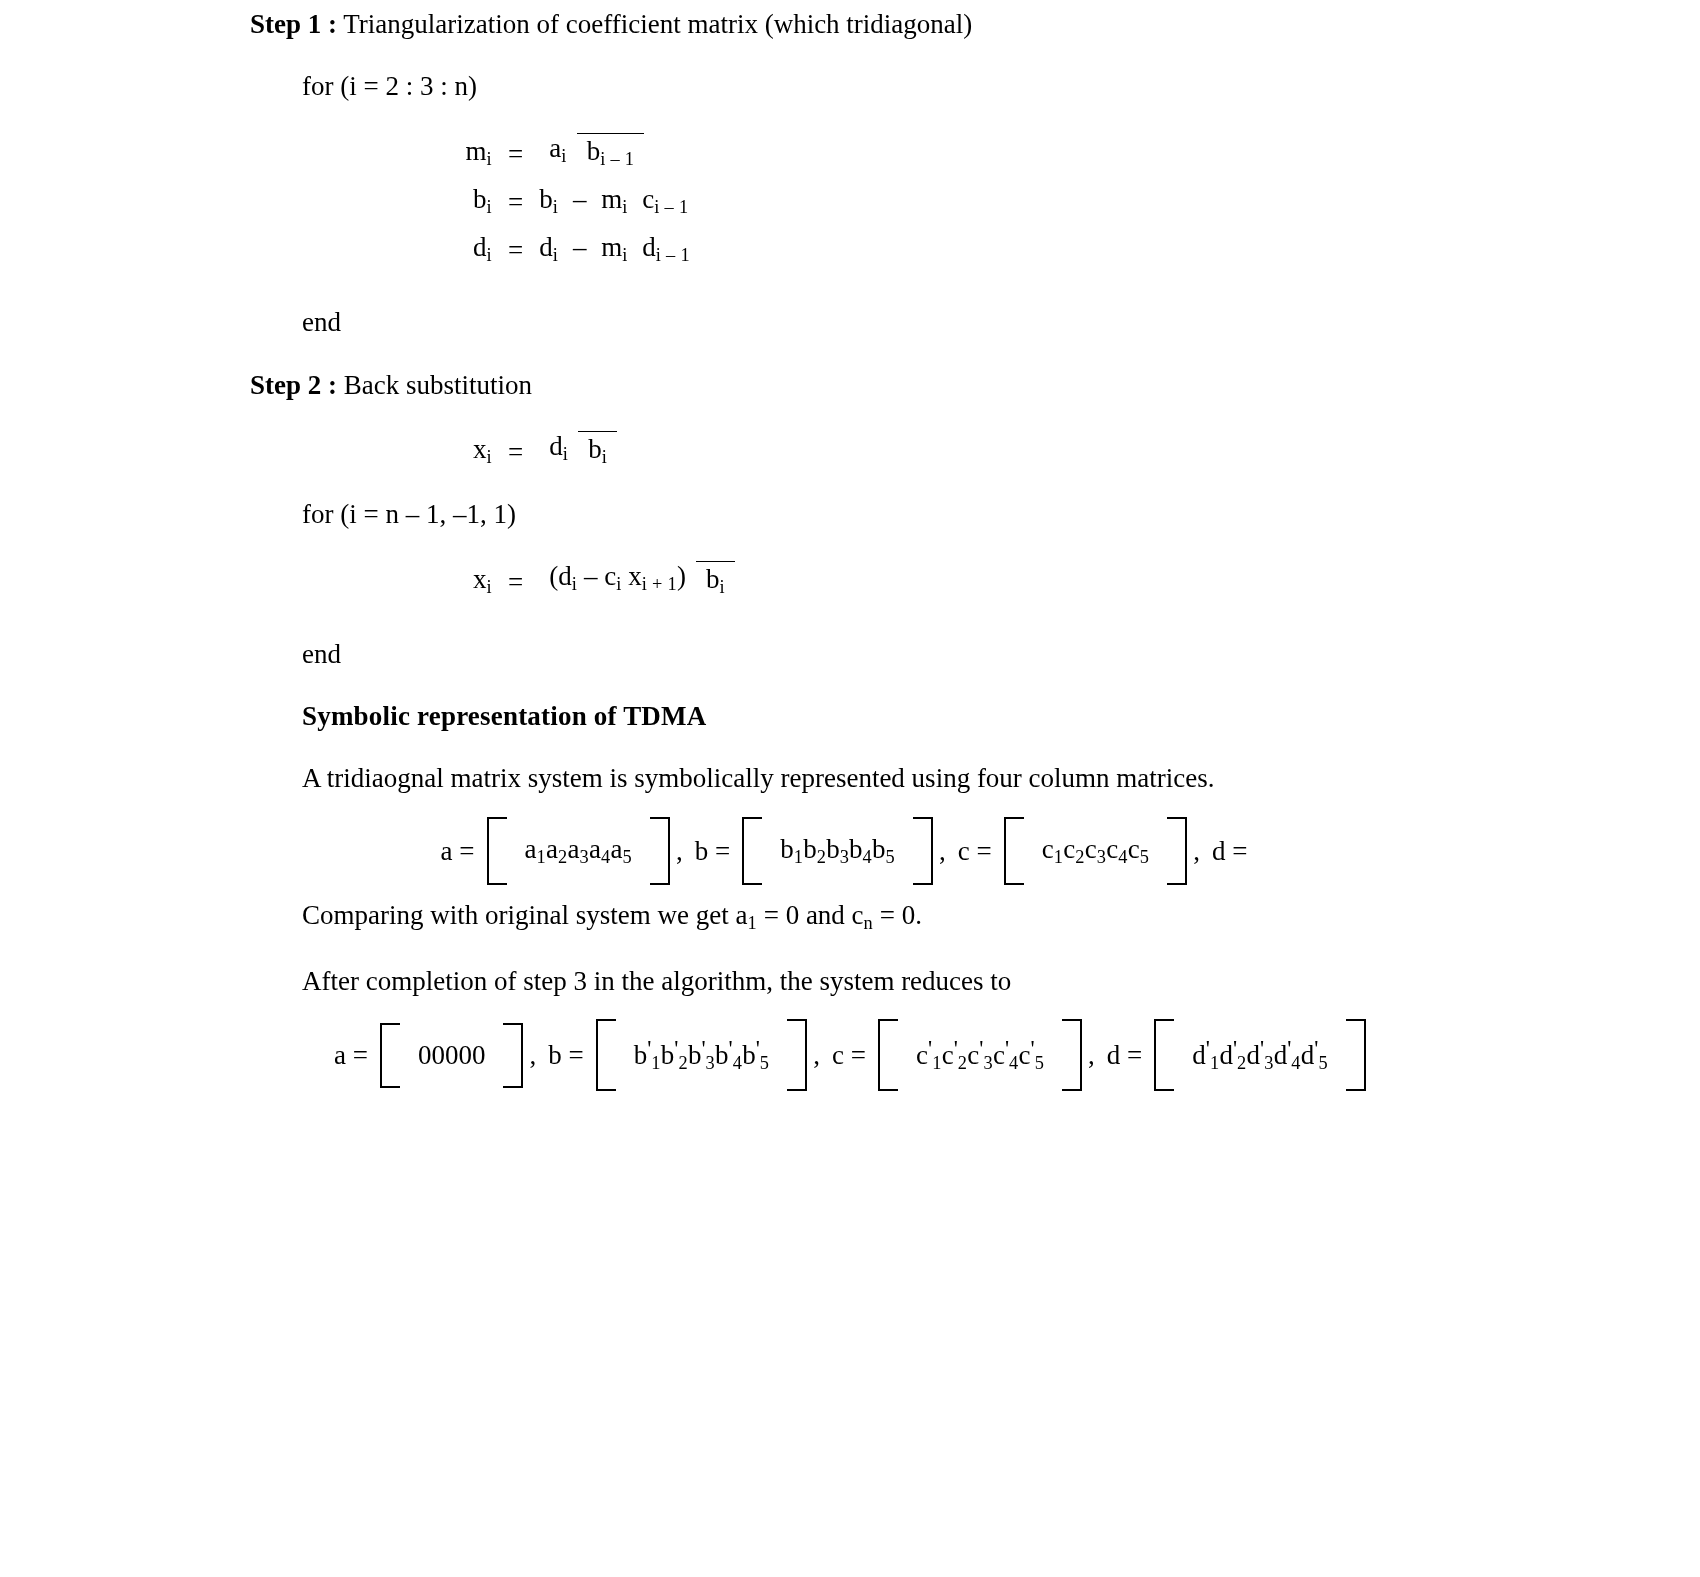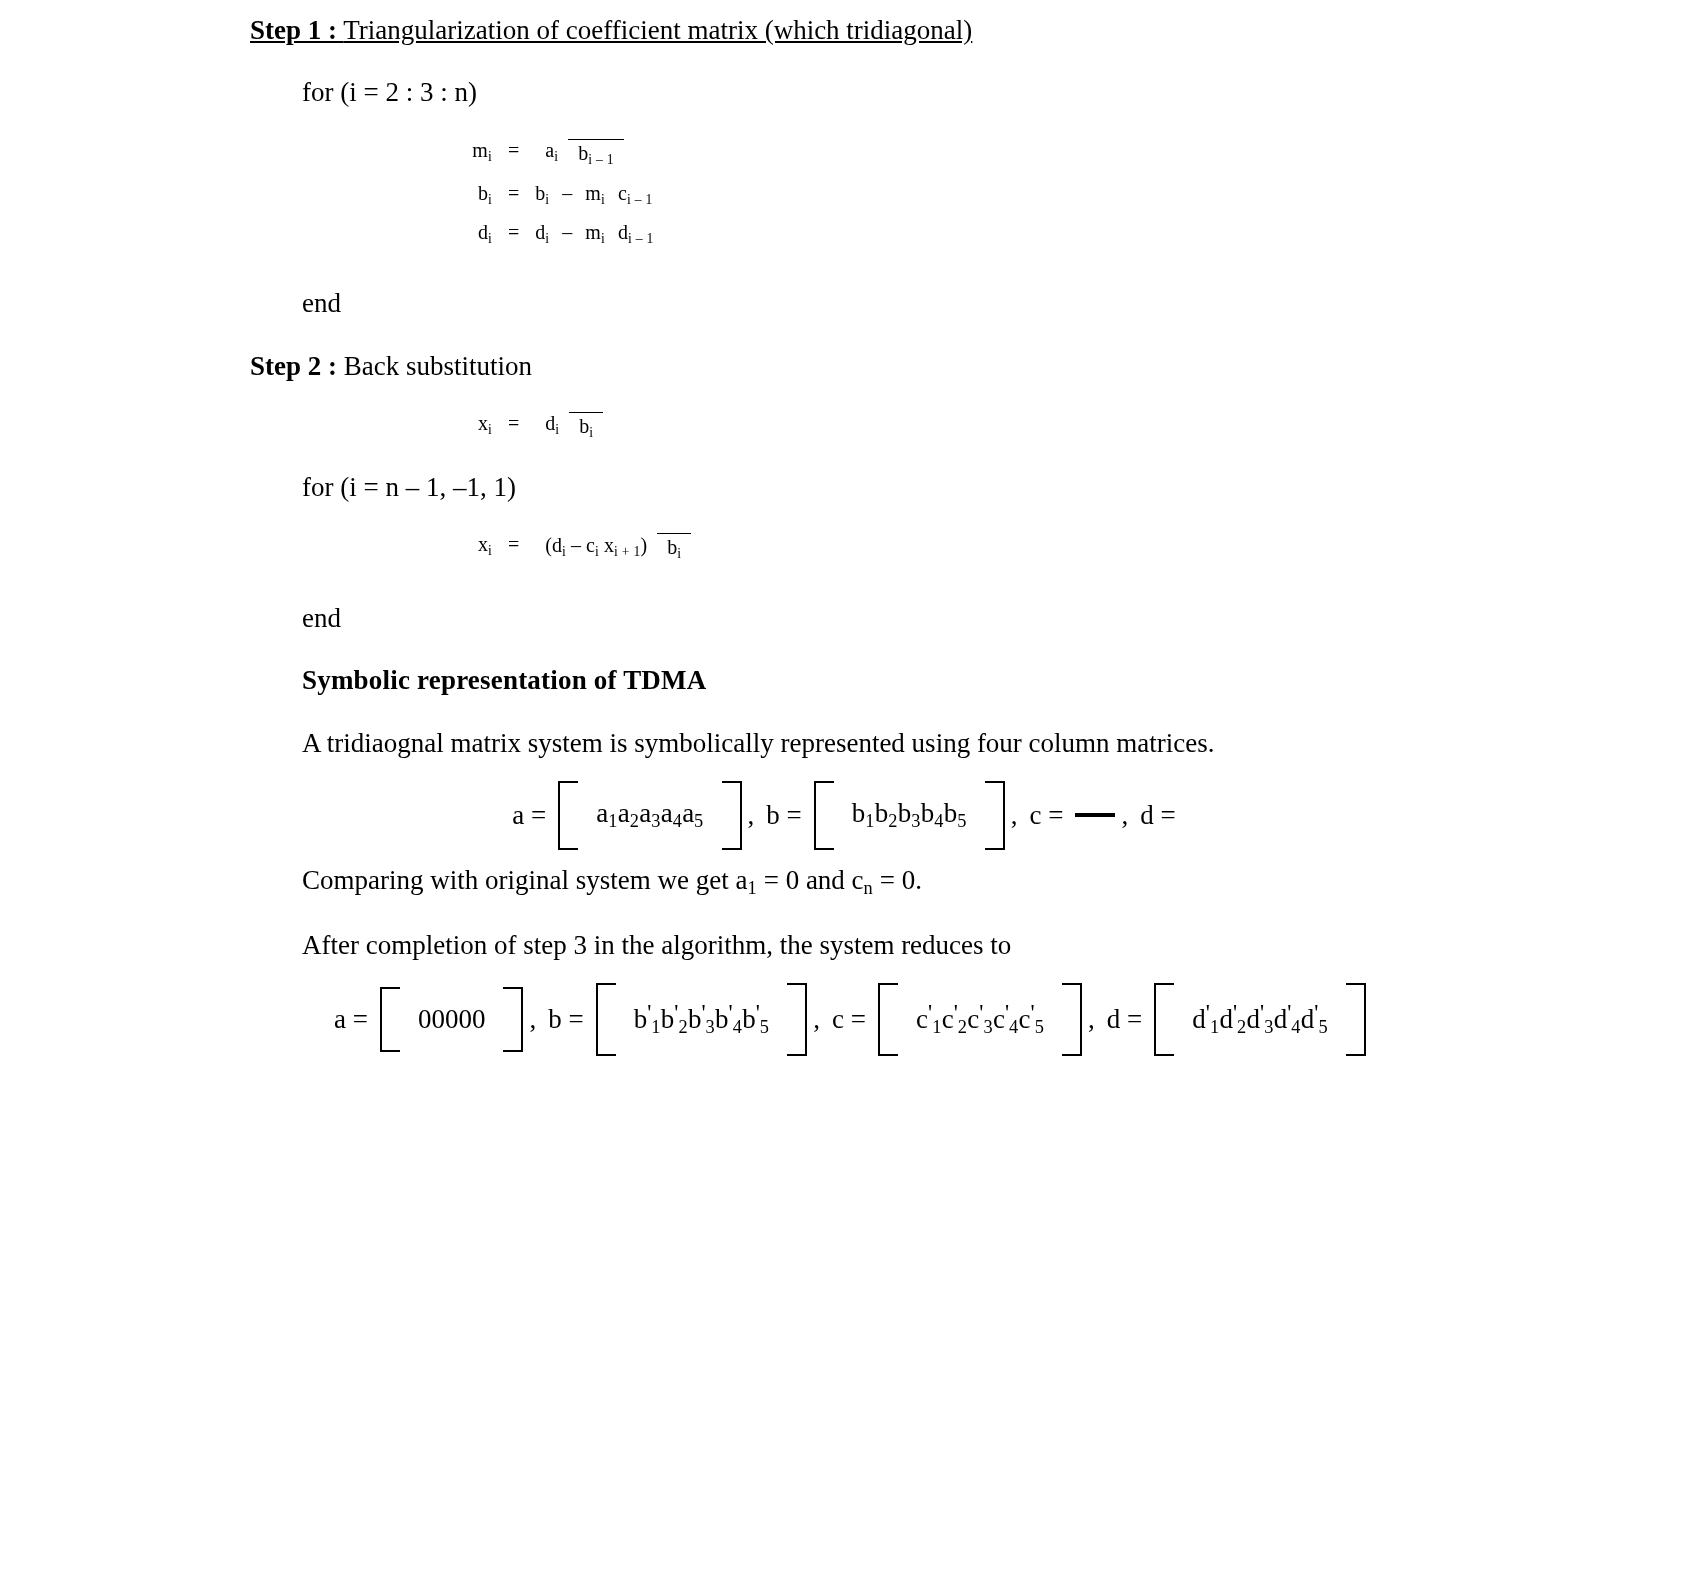--- a/index.html
+++ b/index.html
@@ -34,22 +34,22 @@
     letter-spacing: 0.3px;
   }
   .prime {
     font-size: 0.85em;
     vertical-align: 0.35em;
   }
 
   
   .eq-row {
     display: flex;
-    align-items: flex-start;
-    font-size: 20px;
+    align-items: flex-end;
+    font-size: 27px;
   }
   .eq-lhs {
     min-width: 52px;
     text-align: right;
   }
   .eq-eq {
     padding: 0 16px;
   }
   .frac {
     display: inline-flex;
@@ -110,21 +110,21 @@
   }
   .sp-s { height: 14px; }
   .sp-m { height: 30px; }
   .sp-l { height: 40px; }
 </style>
 </head>
 <body>
 
 <div class="page">
 
-  <div class="line indent-step" style="padding-top:14px;text-decoration:underline;">
+  <div class="line indent-step" style="padding-top:8px;">
     <span class="bold">Step 1 :</span>
     <span>Triangularization of coefficient matrix (which tridiagonal)</span>
   </div>
 
   <div class="sp-m"></div>
 
   <div class="line indent-for">for (i  =  2 : 3 : n)</div>
 
   <div class="sp-m"></div>
 
@@ -251,20 +251,27 @@
         <span class="bk-right"></span>
       </span>
     </div>
 
     <span class="comma">,</span>
 
     <div class="mat-group">
       <span class="mat-label">c  =</span>
       <span class="bracket">
         <span class="bk-left"></span>
+        <span class="mat-cells">
+          <div><span>c</span><span class="sub">1</span></div>
+          <div><span>c</span><span class="sub">2</span></div>
+          <div><span>c</span><span class="sub">3</span></div>
+          <div><span>c</span><span class="sub">4</span></div>
+          <div><span>c</span><span class="sub">5</span></div>
+        </span>
         <span class="bk-right"></span>
       </span>
     </div>
 
     <span class="comma">,</span>
 
     <div class="mat-group">
       <span class="mat-label">d  =</span>
     </div>
 

